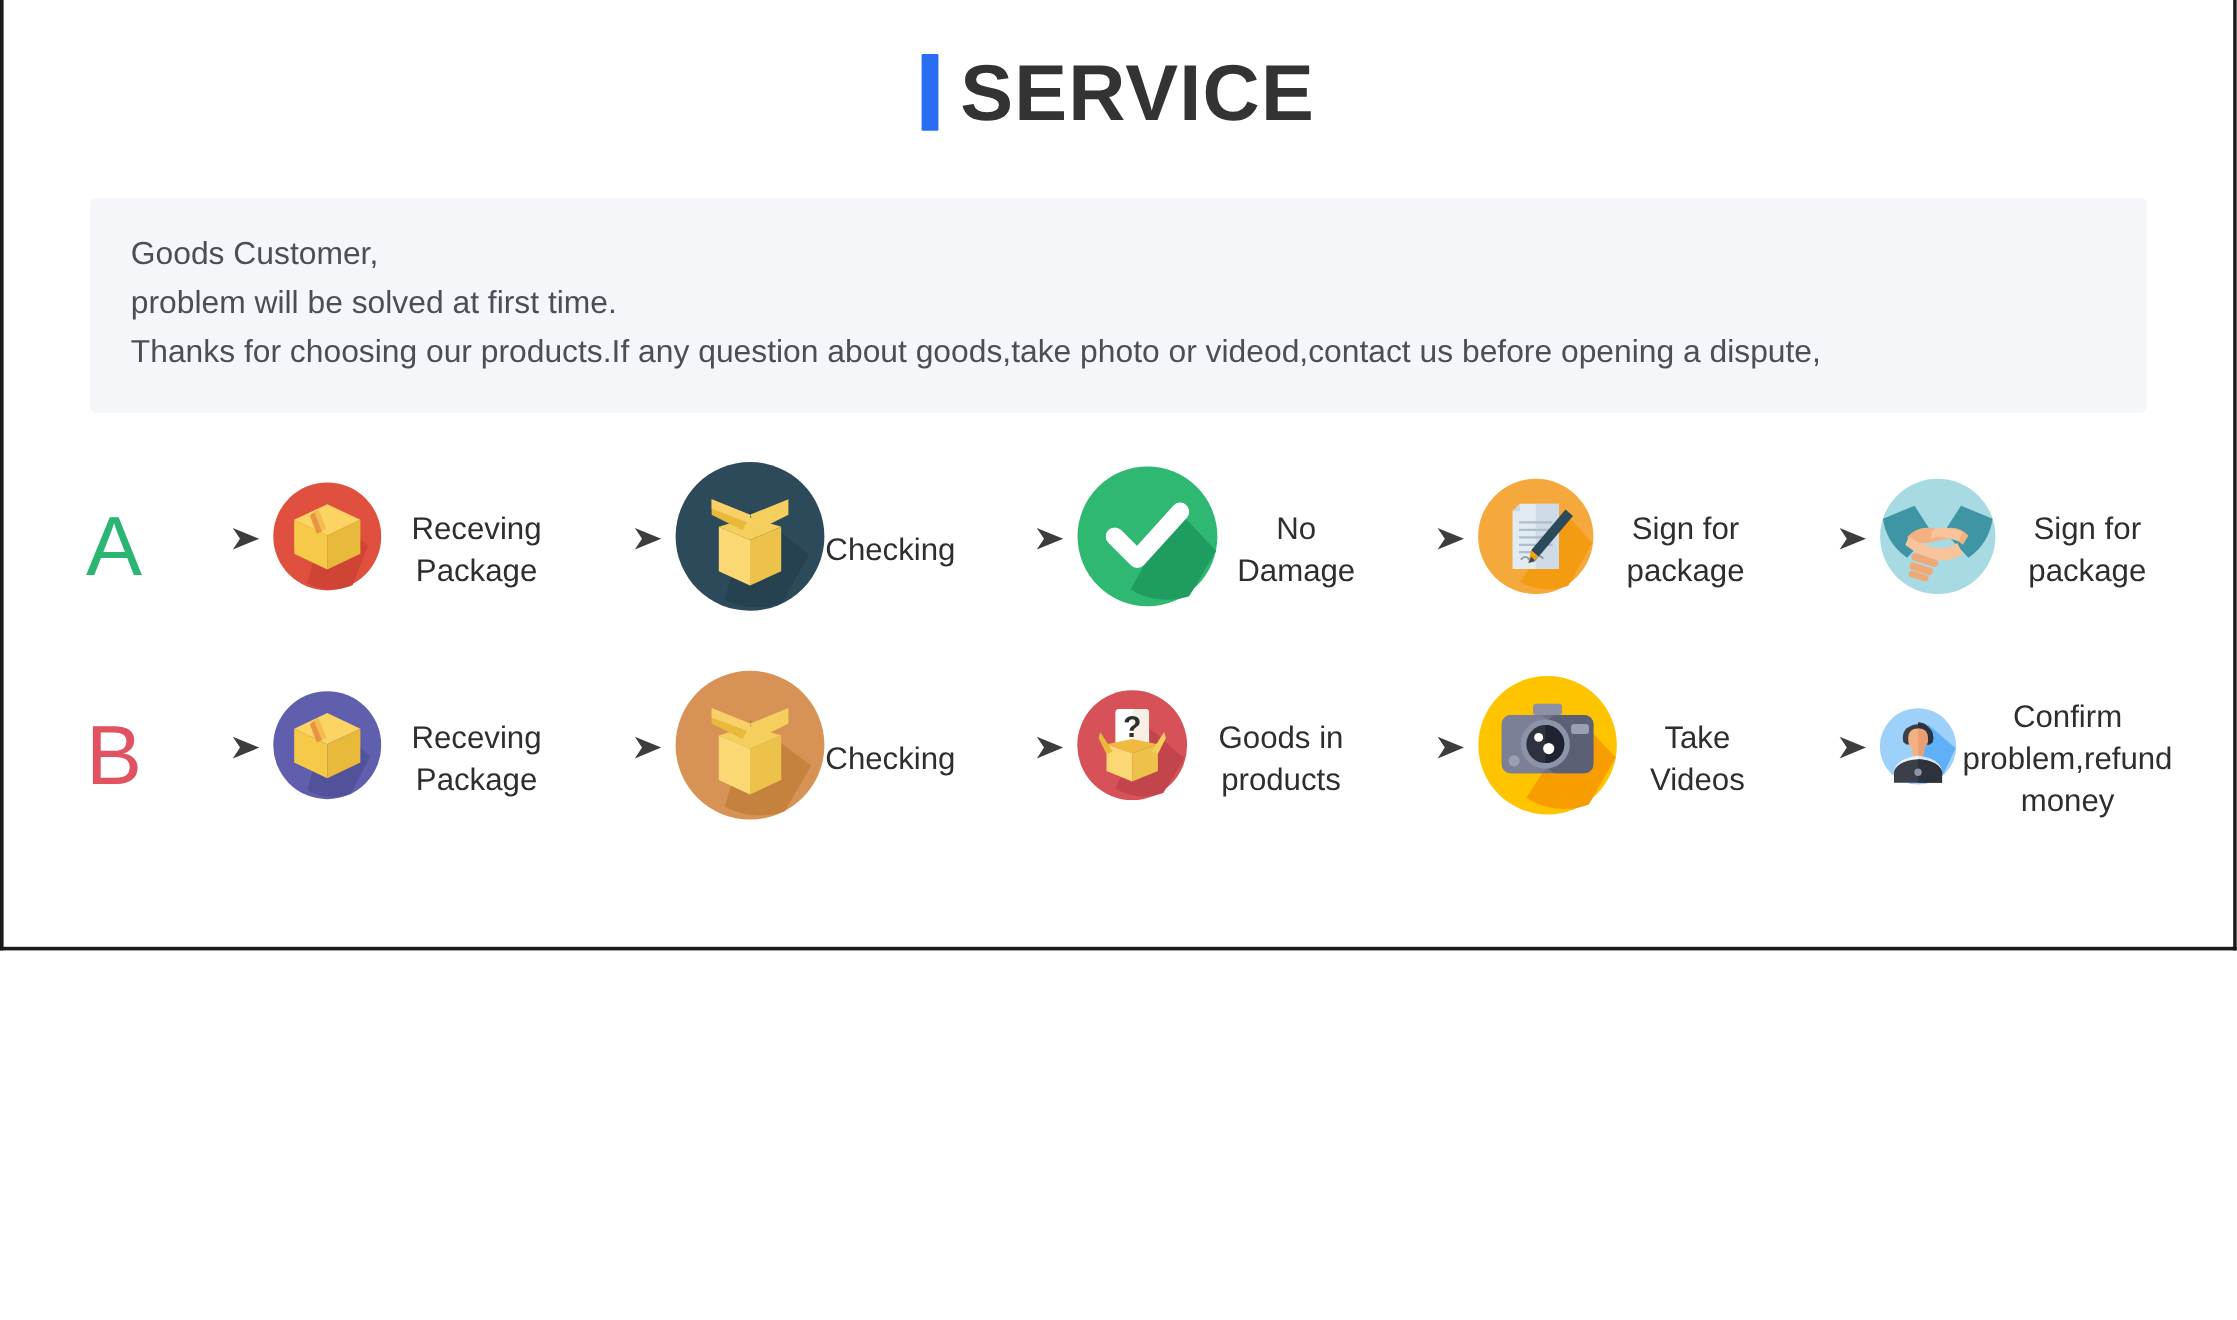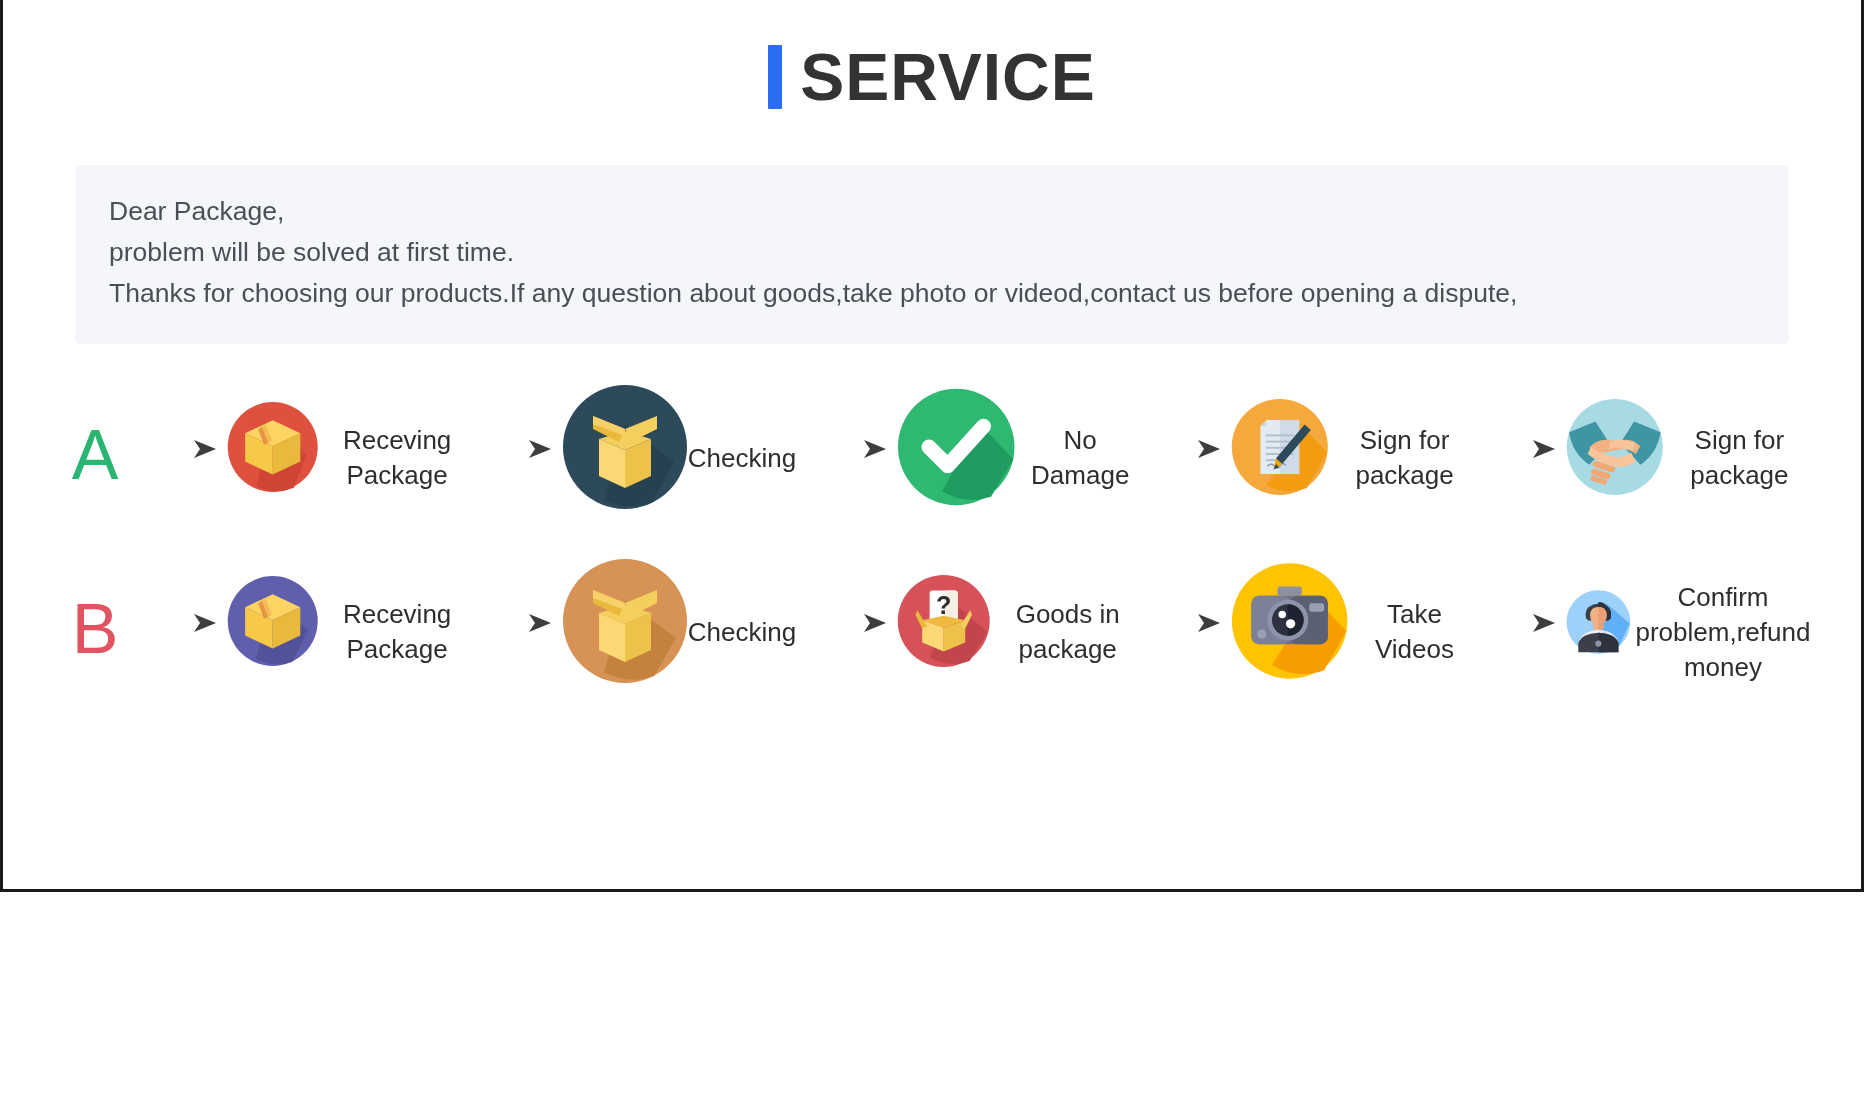--- a/index.html
+++ b/index.html
@@ -5,21 +5,21 @@
   * { box-sizing: border-box; margin: 0; padding: 0; }
   html, body {
     width: 1864px;
     height: 1100px;
     background: #ffffff;
     font-family: "Liberation Sans", sans-serif;
   }
   .page {
     position: relative;
     width: 1864px;
-    height: 892px;
+    height: 792px;
     background: #ffffff;
     border-left: 3px solid #1a1a1a;
     border-right: 3px solid #1a1a1a;
     border-bottom: 3px solid #1a1a1a;
     overflow: hidden;
   }
 
   
   .title-wrap {
     display: flex;
@@ -116,21 +116,21 @@
 <body>
 
 <div class="page">
 
   <div class="title-wrap">
     <span class="title-bar"></span>
     <span class="title-text">SERVICE</span>
   </div>
 
   <div class="notice">
-    <p>Dear Package,</p>
+    <p>Goods Customer,</p>
     <p>problem will be solved at first time.</p>
     <p>Thanks for choosing our products.If any question about goods,take photo or videod,contact us before opening a dispute,</p>
   </div>
 
   <div class="flow flow-a">
 
     <div class="badge-cell">
       <span class="badge badge-a">A</span>
     </div>
 
@@ -315,21 +315,21 @@
         <path d="M78 40 L122 78 L98 117 A62 62 0 0 1 44 112 Z" fill="#c2454c"></path>
         <rect x="44" y="22" width="38" height="42" rx="4" fill="#ffffff"></rect>
         <rect x="63" y="22" width="19" height="42" rx="4" fill="#f6efe3"></rect>
         <text x="63" y="54" font-family="Liberation Sans, sans-serif" font-size="34" font-weight="700" fill="#2e2e2e" text-anchor="middle">?</text>
         <polygon points="34,62 63,56 92,62 63,72" fill="#f0b93f"></polygon>
         <polygon points="34,62 63,72 63,104 34,92" fill="#fbd873"></polygon>
         <polygon points="63,72 92,62 92,92 63,104" fill="#edc24a"></polygon>
         <polygon points="27,48 41,70 34,73 25,55" fill="#e9b93c"></polygon>
         <polygon points="99,48 85,70 92,73 101,55" fill="#f5cf5e"></polygon>
       </svg>
-      <div class="step-label">Goods in package</div>
+      <div class="step-label">Goods in products</div>
     </div>
 
     <div class="arrow-cell">
       <svg width="72" height="30" viewBox="0 0 72 30">
         <path d="M2 15 H52" stroke="url(#ag1)" stroke-width="4" fill="none"></path>
         <path d="M46 6 L68 15 L46 24 L52 15 Z" fill="#3d3d3d"></path>
       </svg>
     </div>
 
     <div class="step">

